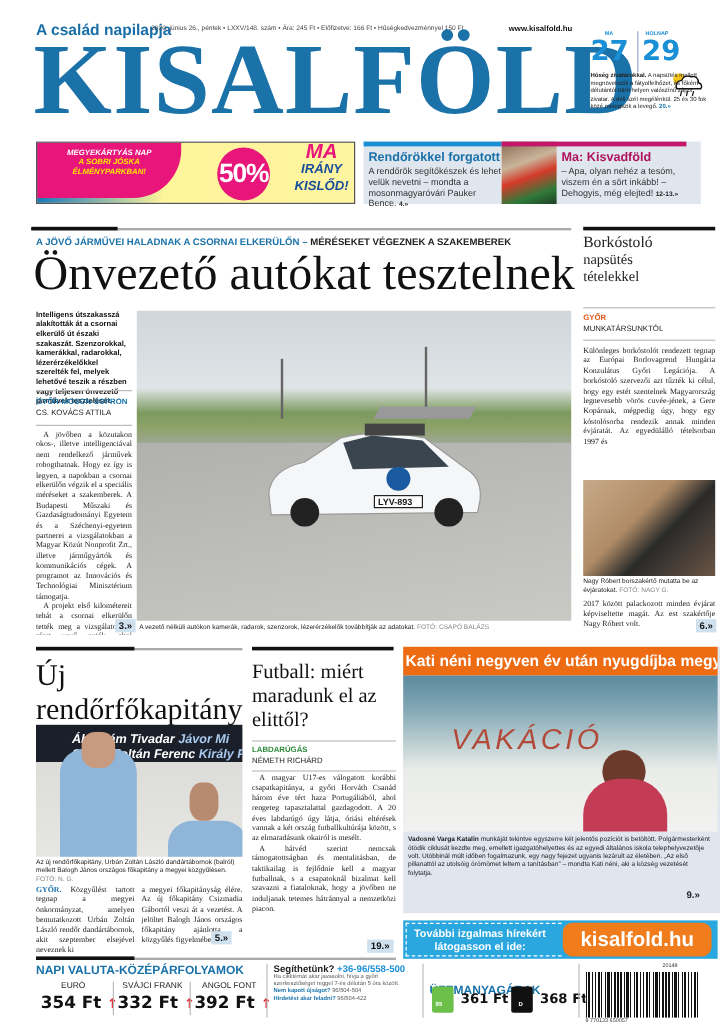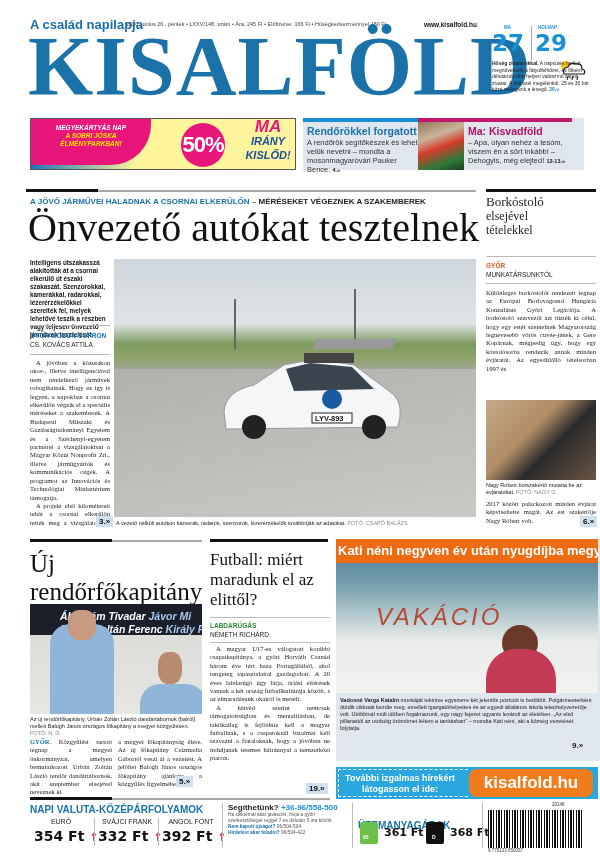--- a/index.html
+++ b/index.html
@@ -147,21 +147,21 @@
 
 <div class="abs rule" style="left:26px;top:190px;width:450px">
     <b style="width:72px"></b>
   </div>
 <div class="abs rule" style="left:486px;top:189px;width:110px;background:#111;height:3px"></div>
 <div class="abs kicker"><span style="color:#1a72a9">A JÖVŐ JÁRMŰVEI HALADNAK A CSORNAI ELKERÜLŐN –</span><span> MÉRÉSEKET VÉGEZNEK A SZAKEMBEREK</span></div>
 <div class="abs headline">Önvezető autókat tesztelnek</div>
 
 <div class="abs side-head">
   <span class="a">Borkóstoló</span>
-  <span class="b">elsejével</span>
+  <span class="b">napsütés</span>
   <span class="b">tételekkel</span>
 </div>
 
 <div class="abs lead">Intelligens útszakasszá alakították át a csornai elkerülő út északi szakaszát. Szenzorokkal, kamerákkal, radarokkal, lézerérzékelőkkel szerelték fel, melyek lehetővé teszik a részben vagy teljesen önvezető járművek tesztelését.</div>
 <div class="abs" style="left:30px;top:325px;width:80px;height:1px;background:#bbb"></div>
 <div class="abs loc" style="left:30px;top:332px">GYŐR-MOSON-SOPRON</div>
 <div class="abs author" style="left:30px;top:341px">CS. KOVÁCS ATTILA</div>
 <div class="abs" style="left:30px;top:354px;width:80px;height:1px;background:#bbb"></div>
 <div class="abs body" style="left:30px;top:359px;width:80px;height:170px;overflow:hidden;text-indent:6px">
   <p>A jövőben a közutakon okos-, illetve intelligenciával nem rendelkező járművek robogthatnak. Hogy ez így is legyen, a napokban a csornai elkerülőn végzik el a speciális méréseket a szakemberek. A Budapesti Műszaki és Gazdaságtudományi Egyetem és a Széchenyi-egyetem partnerei a vizsgálatokban a Magyar Közút Nonprofit Zrt., illetve járműgyártók és kommunikációs cégek. A programot az Innovációs és Technológiai Minisztérium támogatja.</p>

